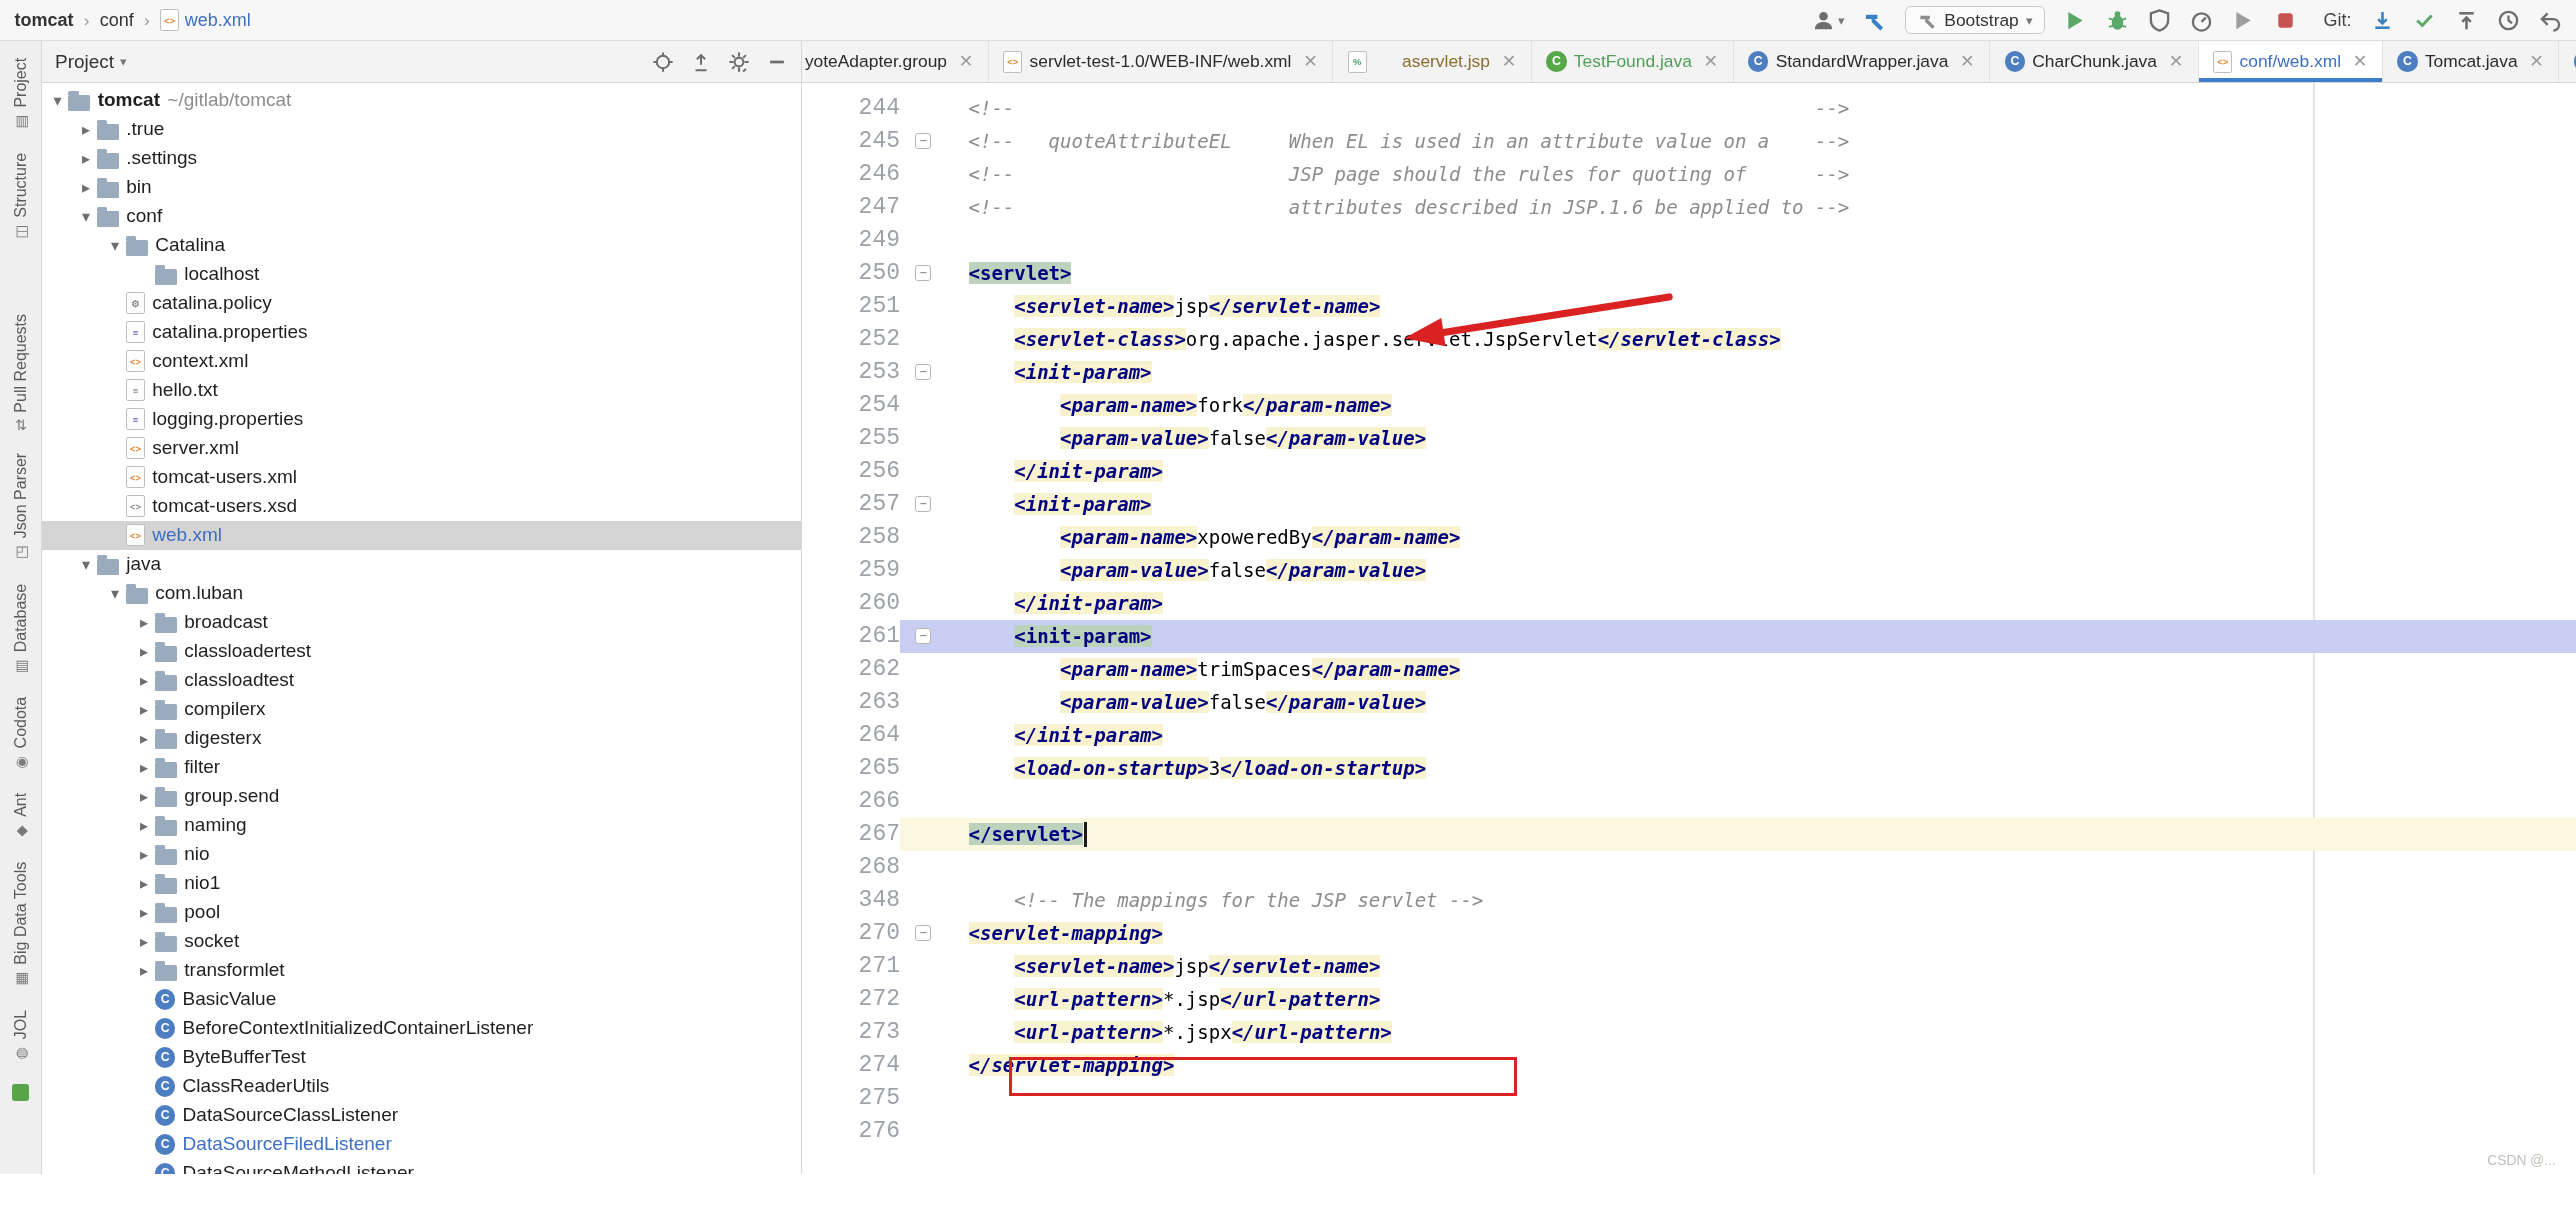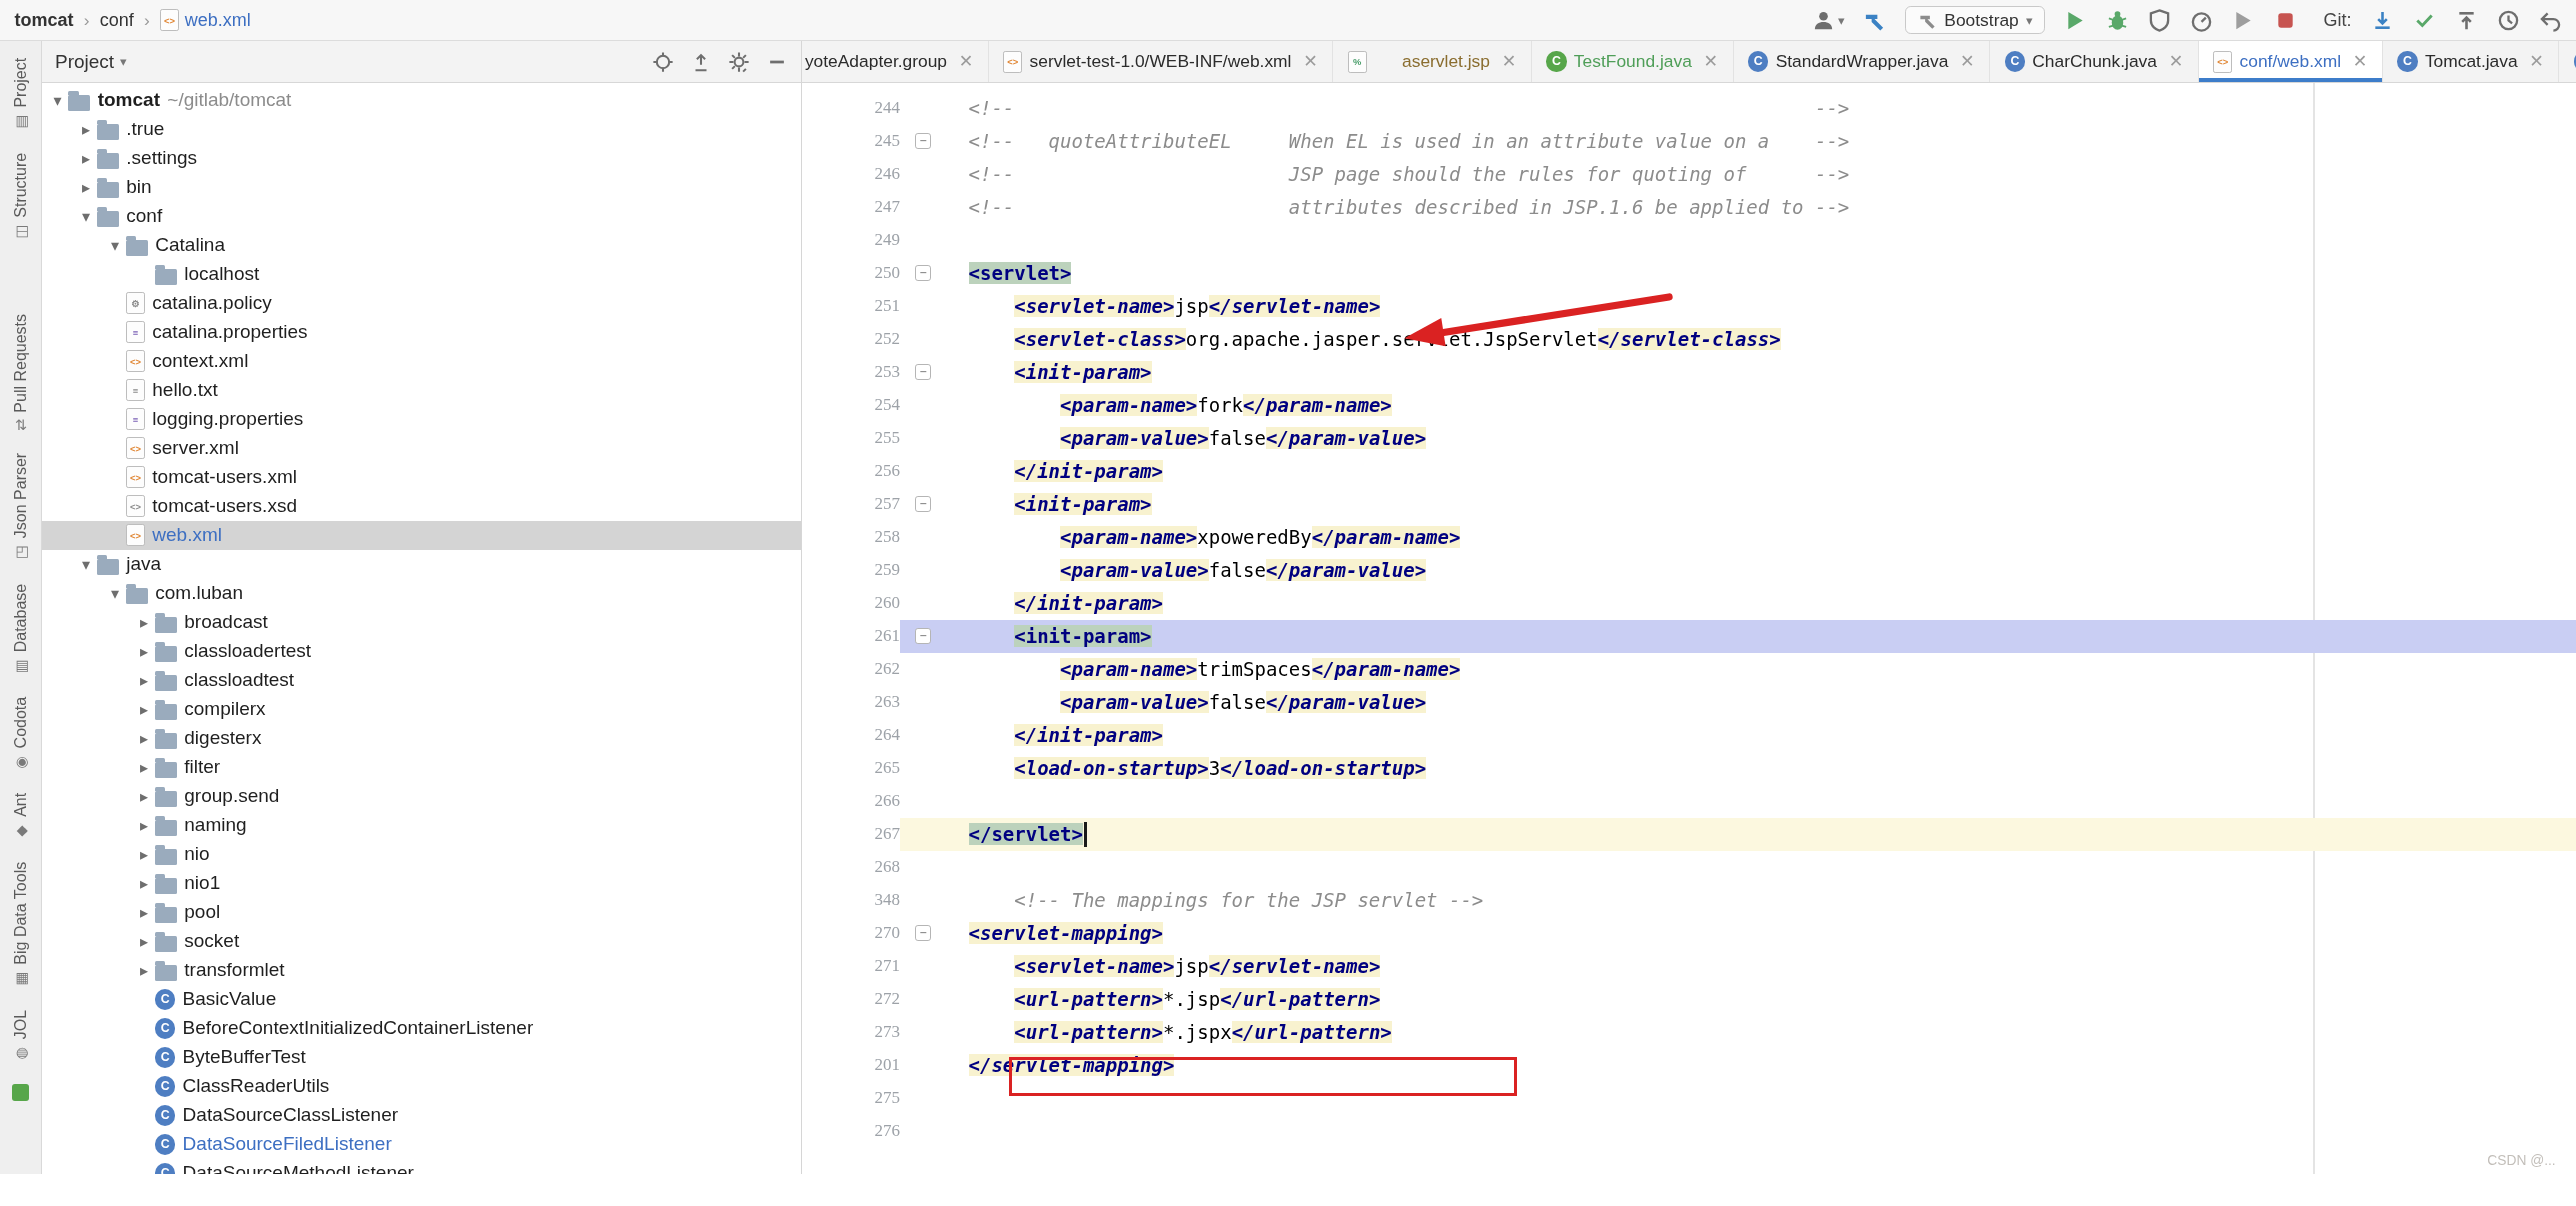--- a/index.html
+++ b/index.html
@@ -76,21 +76,21 @@
   .trow .tlabel { margin-left:7.3px; }
   .trow .suffix { color:#8c8c8c; margin-left:7.3px; }
   .trow.bold .tlabel { font-weight:bold; }
   .trow .tlabel.c-blue { color:var(--vcs_blue); }
 
   
   .editor { flex:1; position:relative; background:#fff; overflow:hidden; }
   .guide { position:absolute; top:0; bottom:0; left:1511px; width:1.5px; background:#e4e4e4; z-index:1; }
   .lines { position:relative; z-index:2; padding-top:8.7px; }
   .cl { height:33px; display:flex; align-items:center; }
-  .cl .num { width:98px; flex:none; text-align:right; font-family:Liberation Serif, serif; font-size:17px; color:#9da2a8; }
+  .cl .num { width:98px; flex:none; text-align:right; font-family:Liberation Mono, monospace; font-size:23px; color:#9da2a8; }
   .cl .foldcol { width:46px; flex:none; display:flex; align-items:center; justify-content:center; height:100%; }
   .cl .fbox { width:16px; height:16px; border:0.7px solid #b5b5b5; border-radius:2.9px; background:#fff; color:#6e6e6e; font-size:12.3px; line-height:14.5px; text-align:center; }
   .cl .code { flex:1; height:100%; display:flex; align-items:center; white-space:pre; font-family:"DejaVu Sans Mono", monospace; font-size:19px; color:#000; padding-left:22.5px; }
   .cl.band-sel .code, .cl.band-sel .foldcol { background:var(--band_selection); }
   .cl.band-cur .code, .cl.band-cur .foldcol { background:var(--band_current); }
   .tk { color:var(--tag); font-weight:bold; background:var(--tag_bg);font-style:italic; }
   .tkg { color:var(--tag); font-weight:bold; background:var(--tag_green_bg); }
   .cm { color:var(--comment); font-style:italic; }
   .caret { display:inline-block; width:2.2px; height:25px; background:#1a1a1a; margin-left:1.5px; vertical-align:middle; }
 
@@ -661,21 +661,21 @@
                 <span class="num">272</span>
                 <span class="foldcol"></span>
                 <span class="code"><span>    </span><span class="tk">&lt;url-pattern&gt;</span><span>*.jsp</span><span class="tk">&lt;/url-pattern&gt;</span></span>
               </div>
               <div class="cl">
                 <span class="num">273</span>
                 <span class="foldcol"></span>
                 <span class="code"><span>    </span><span class="tk">&lt;url-pattern&gt;</span><span>*.jspx</span><span class="tk">&lt;/url-pattern&gt;</span></span>
               </div>
               <div class="cl">
-                <span class="num">201</span>
+                <span class="num">274</span>
                 <span class="foldcol"></span>
                 <span class="code"><span class="tk">&lt;/servlet-mapping&gt;</span></span>
               </div>
               <div class="cl">
                 <span class="num">275</span>
                 <span class="foldcol"></span>
                 <span class="code"></span>
               </div>
               <div class="cl">
                 <span class="num">276</span>

